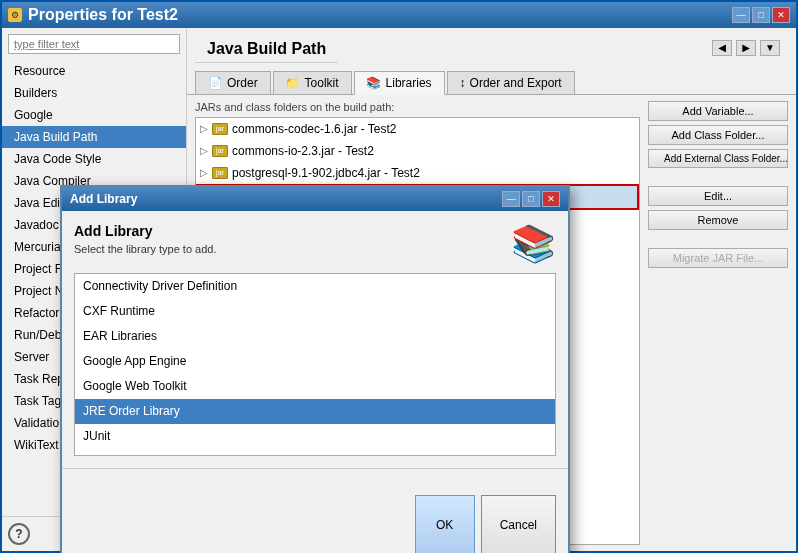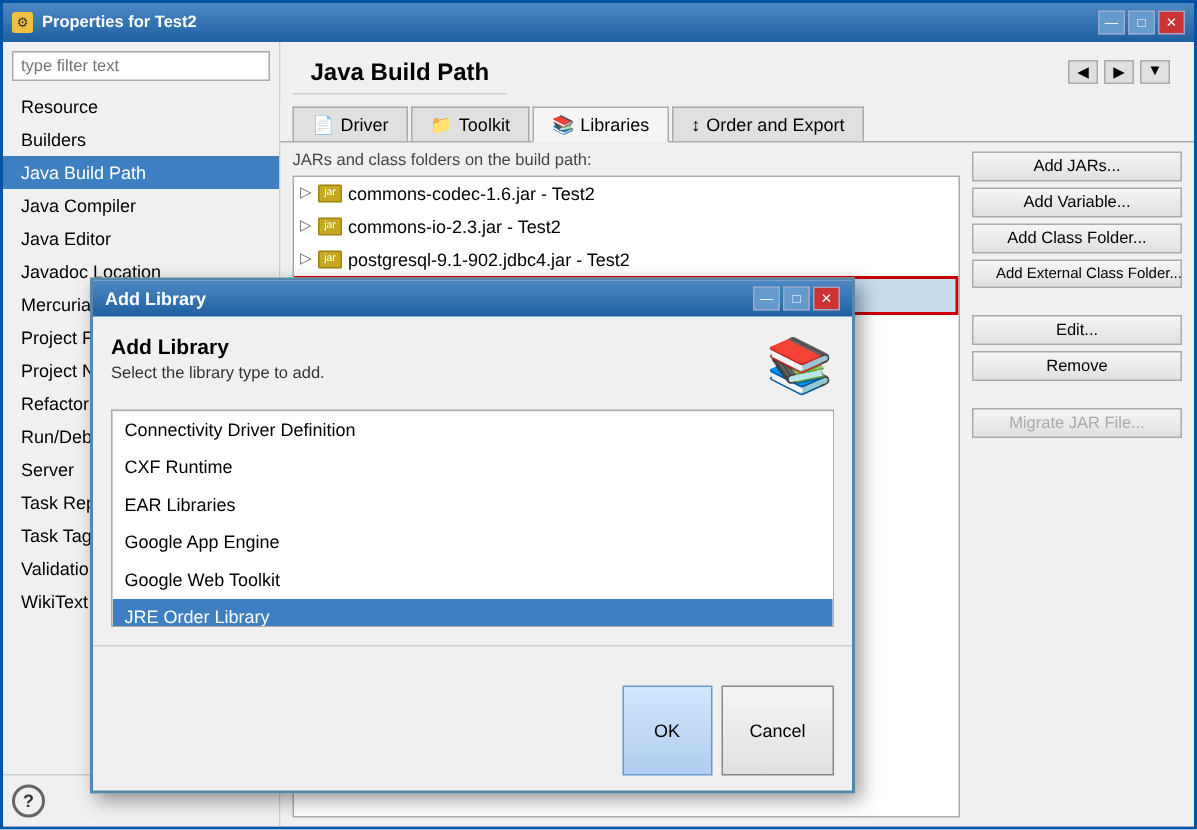--- a/index.html
+++ b/index.html
@@ -38,21 +38,21 @@
       background: #f0c040;
       border-radius: 2px;
       display: flex;
       align-items: center;
       justify-content: center;
       font-size: 9px;
       color: #333;
     }
 
     .title-text {
-      font-size: 11px;
+      font-size: 16px;
       font-weight: bold;
       color: white;
     }
 
     .title-controls {
       display: flex;
       gap: 2px;
     }
 
     .title-btn {
@@ -86,20 +86,21 @@
     }
 
     .filter-input {
       margin: 6px;
       padding: 3px 5px;
       border: 1px solid #aaa;
       background: white;
       font-size: 11px;
       color: #999;
       width: calc(100% - 12px);
+      text-decoration: underline;
     }
 
     .sidebar-items {
       flex: 1;
       overflow-y: auto;
     }
 
     .sidebar-item {
       padding: 2px 8px 2px 12px;
       cursor: pointer;
@@ -339,21 +340,21 @@
       color: #333;
     }
 
     .library-icon {
       font-size: 36px;
     }
 
     .dialog-list {
       border: 1px solid #aaa;
       background: white;
-      height: 145px;
+      height: 183px;
       overflow-y: auto;
     }
 
     .dialog-list-item {
       padding: 3px 8px;
       cursor: pointer;
       font-size: 12px;
       line-height: 19px;
     }
     .dialog-list-item.selected { background: #3d7fc1; color: white; }
@@ -426,21 +427,23 @@
   </div>
 
   <div class="main-content">
 
     <div class="sidebar">
       <input class="filter-input" type="text" placeholder="type filter text" style="">
 
       <div class="sidebar-items">
         <div class="sidebar-item">Resource</div>
         <div class="sidebar-item">Builders</div>
+        <div class="sidebar-item">Google</div>
         <div class="sidebar-item selected">Java Build Path</div>
+        <div class="sidebar-item">Java Code Style</div>
         <div class="sidebar-item">Java Compiler</div>
         <div class="sidebar-item">Java Editor</div>
         <div class="sidebar-item">Javadoc Location</div>
         <div class="sidebar-item">Mercurial</div>
         <div class="sidebar-item">Project Facets</div>
         <div class="sidebar-item">Project Natures</div>
         <div class="sidebar-item">Refactoring History</div>
         <div class="sidebar-item">Run/Debug Settings</div>
         <div class="sidebar-item">Server</div>
         <div class="sidebar-item">Task Repository</div>
@@ -460,21 +463,21 @@
         <div class="nav-arrows">
           <div class="nav-btn">◀</div>
           <div class="nav-btn">▶</div>
           <div class="nav-btn">▼</div>
         </div>
       </div>
 
       <div class="tabs-row">
         <div class="tab">
           <span class="tab-icon">📄</span>
-          <span>Driver</span>
+          <span>Order</span>
         </div>
         <div class="tab">
           <span class="tab-icon">📁</span>
           <span>Toolkit</span>
         </div>
         <div class="tab active">
           <span class="tab-icon">📚</span>
           <span>Libraries</span>
         </div>
         <div class="tab">
@@ -509,21 +512,20 @@
             </div>
             <div class="jar-item">
               <span class="expand-arrow">▷</span>
               <span class="jar-icon junit">JU</span>
               <span>JUnit 4</span>
             </div>
           </div>
         </div>
 
         <div class="buttons-col">
-          <button class="action-btn">Add JARs...</button>
           <button class="action-btn">Add Variable...</button>
           <button class="action-btn">Add Class Folder...</button>
           <button class="action-btn" style="font-size: 10px; padding-left: 15px;">Add External Class Folder...</button>
           <div class="spacer"></div>
           <button class="action-btn">Edit...</button>
           <button class="action-btn">Remove</button>
           <div class="spacer"></div>
           <button class="action-btn disabled">Migrate JAR File...</button>
         </div>
       </div>

